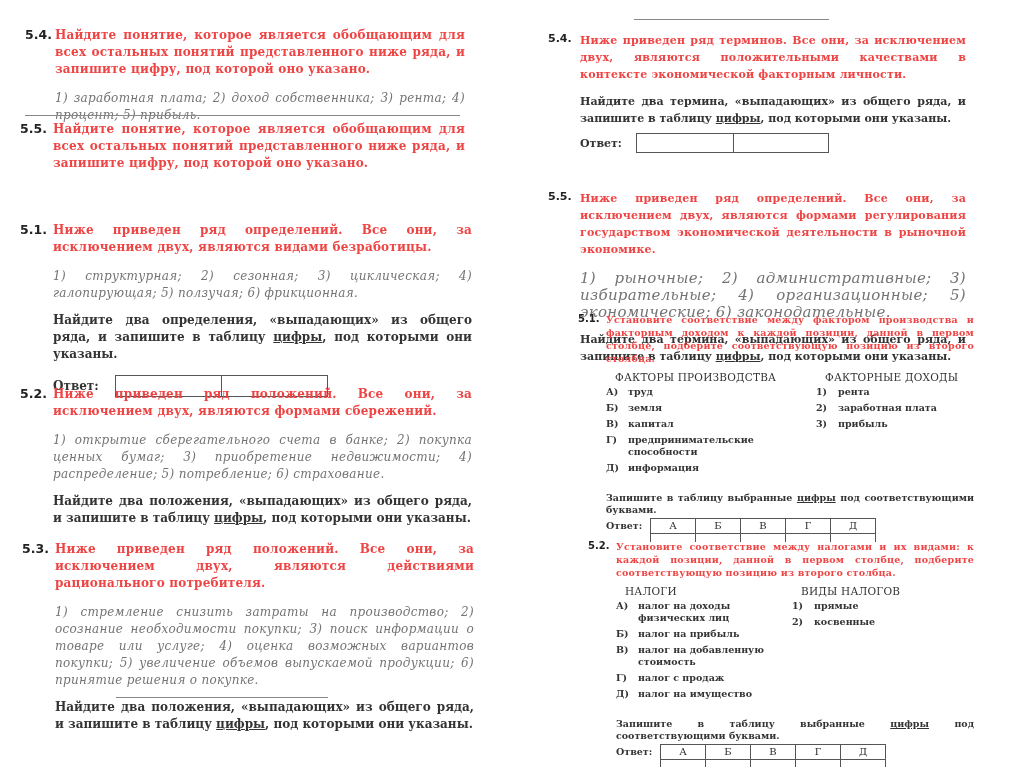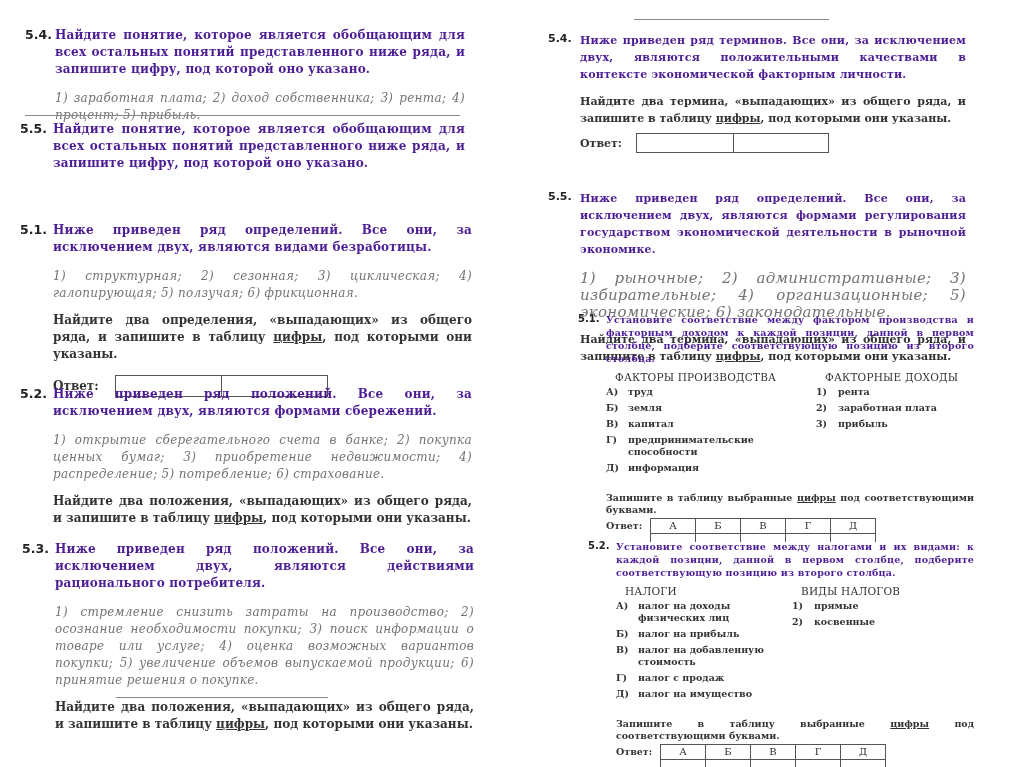--- a/index.html
+++ b/index.html
@@ -4,21 +4,21 @@
 <style>
   html, body { margin:0; padding:0; }
   body { width:1024px; height:767px; background:#ffffff; position:relative; overflow:hidden;
          font-family:"DejaVu Serif","Liberation Serif",serif; color:#2a2a2a; }
   .page { position:absolute; top:0; height:767px; background:#fff; }
   #left-page { left:0; width:512px; border-right:1px solid #ececec; }
   #right-page { left:512px; width:512px; }
   .task { position:absolute; }
   .num { position:absolute; left:0; top:0; font-family:"DejaVu Sans","Liberation Sans",sans-serif; font-weight:bold; font-size:12.5px; color:#222; }
   .body { margin-left:33px; }
-  .q { font-size:12px; font-weight:bold; line-height:17px; text-align:justify; color:#4c1d95; letter-spacing:0.2px; }
+  .q { font-size:12px; font-weight:bold; line-height:17px; text-align:justify; color:#ef4444; letter-spacing:0.2px; }
   .opts { font-size:12px; font-style:italic; font-weight:normal; line-height:17px; margin-top:12px; text-align:justify; color:#737373; letter-spacing:0.3px; }
   .inst { font-size:12px; font-weight:bold; line-height:17px; margin-top:10px; text-align:justify; color:#333; }
   .u { text-decoration:underline; }
   .answer { display:flex; align-items:center; margin-top:12px; }
   .answer-label { font-size:12px; font-weight:bold; color:#333; width:62px; }
   .ans-box { display:flex; border:1px solid #555; height:20px; }
   .ans-cell { width:105px; height:20px; }
   .ans-cell + .ans-cell { border-left:1px solid #555; }
   .hr { position:absolute; height:1px; background:#888; }
   

